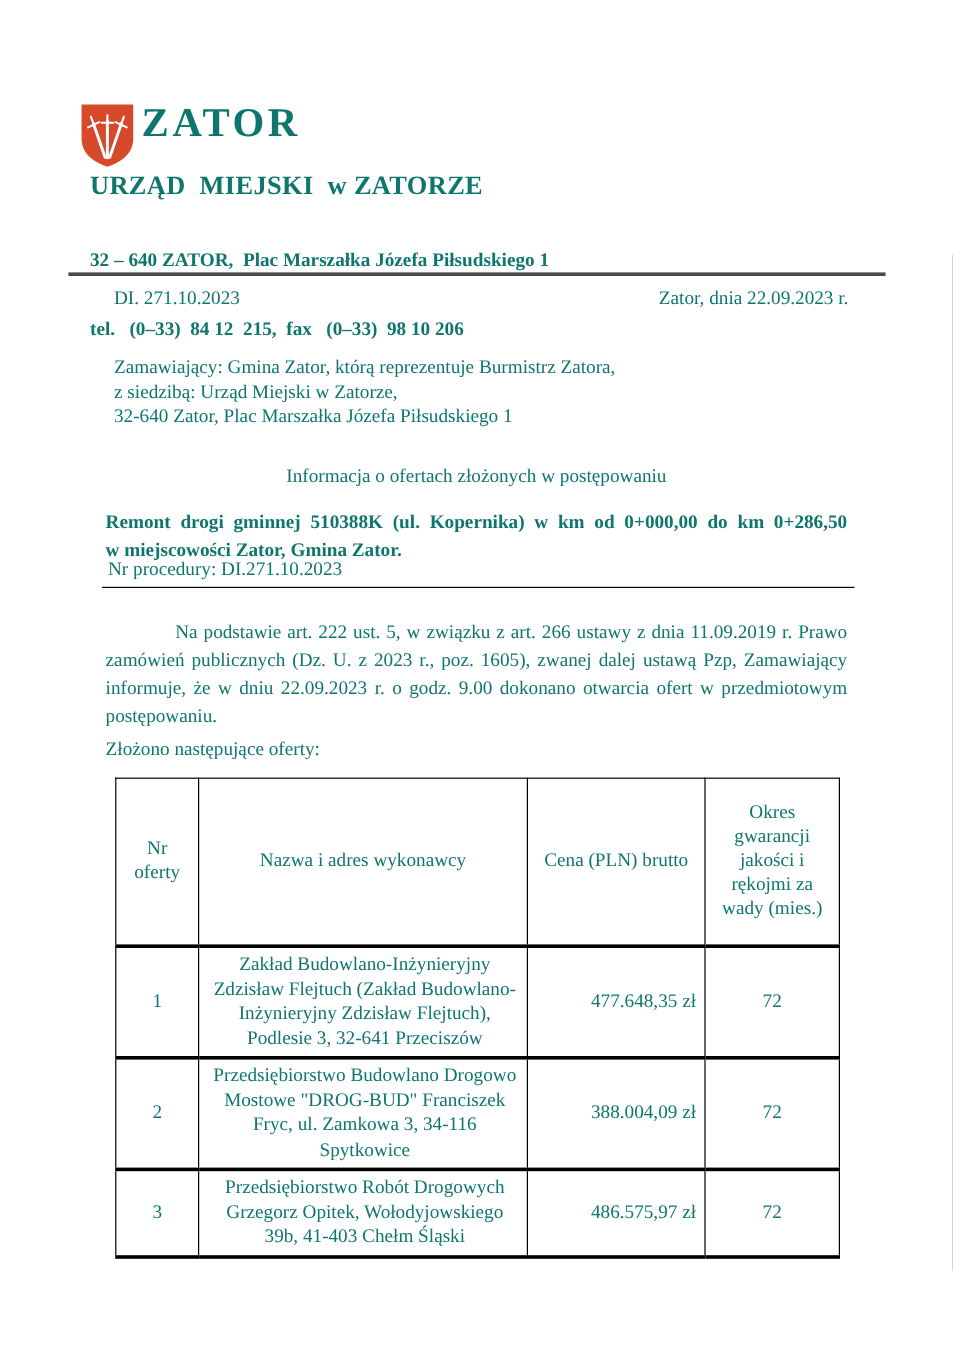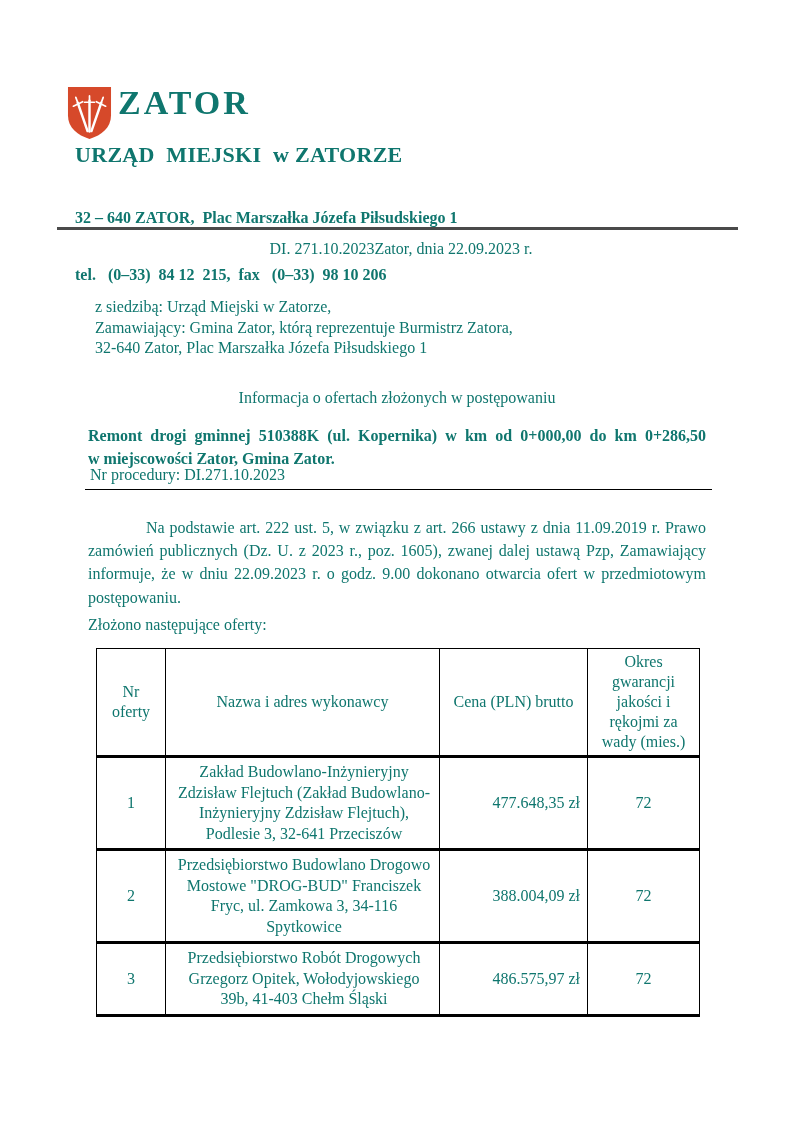--- a/index.html
+++ b/index.html
@@ -26,21 +26,21 @@
     position:absolute;left:75px;top:170px;
     font-size:16px;font-weight:bold;line-height:19px;white-space:pre-wrap;
   }
   .head-rule{
     position:absolute;left:57px;top:227px;width:681px;height:3px;
     background:#4a4a4a;
   }
   
   .ref-row{
     position:absolute;left:95px;top:240px;width:612px;
-    display:flex;justify-content:center;
+    display:flex;justify-content:space-between;
     font-size:16px;
   }
   
   .buyer{
     position:absolute;left:95px;top:297px;
     font-size:16px;line-height:20.5px;
   }
   
   .subject{
     position:absolute;left:90px;top:389px;width:614px;
@@ -78,21 +78,21 @@
   .offers col.c3{width:148px;}
   .offers col.c4{width:112px;}
   .offers td,.offers th{
     border:1px solid #000;
     font-weight:normal;
     vertical-align:middle;
     padding:3px 8px;
     box-sizing:border-box;
   }
   .offers thead th{
-    text-align:center;line-height:20px;padding:3px 9px;
+    text-align:center;line-height:20px;padding:19px 9px;
   }
   .offers thead tr{height:97px;}
   .offers thead th,
   .offers tbody tr td{border-bottom:3px solid #000;}
   .offers td.nr, .offers td.gw{text-align:center;}
   .offers td.name{
     text-align:center;line-height:20.5px;padding:4px 8px 4px 11px;margin-top:21px;
   }
   .offers td.price{text-align:right;padding-right:7px;}
 </style>
@@ -127,22 +127,22 @@
   </div>
 
   <div class="head-rule"></div>
 
   <div class="ref-row">
     <span>DI. 271.10.2023</span>
     <span>Zator, dnia 22.09.2023 r.</span>
   </div>
 
   <div class="buyer">
+    <div>Zamawiający: Gmina Zator, którą reprezentuje Burmistrz Zatora,</div>
     <div>z siedzibą: Urząd Miejski w Zatorze,</div>
-    <div>Zamawiający: Gmina Zator, którą reprezentuje Burmistrz Zatora,</div>
     <div>32-640 Zator, Plac Marszałka Józefa Piłsudskiego 1</div>
   </div>
 
   <div class="subject">Informacja o ofertach złożonych w postępowaniu</div>
 
   <div class="title">
     <span class="stretch">Remont drogi gminnej 510388K (ul. Kopernika) w km od 0+000,00 do km 0+286,50</span>
     <span class="rest">w miejscowości Zator, Gmina Zator.</span>
   </div>
 

